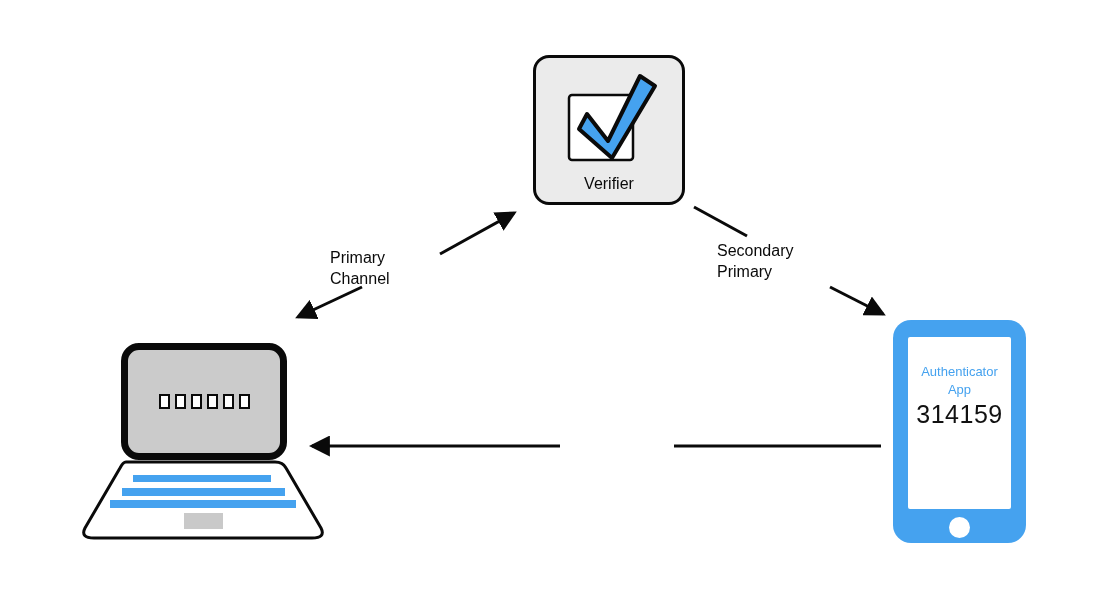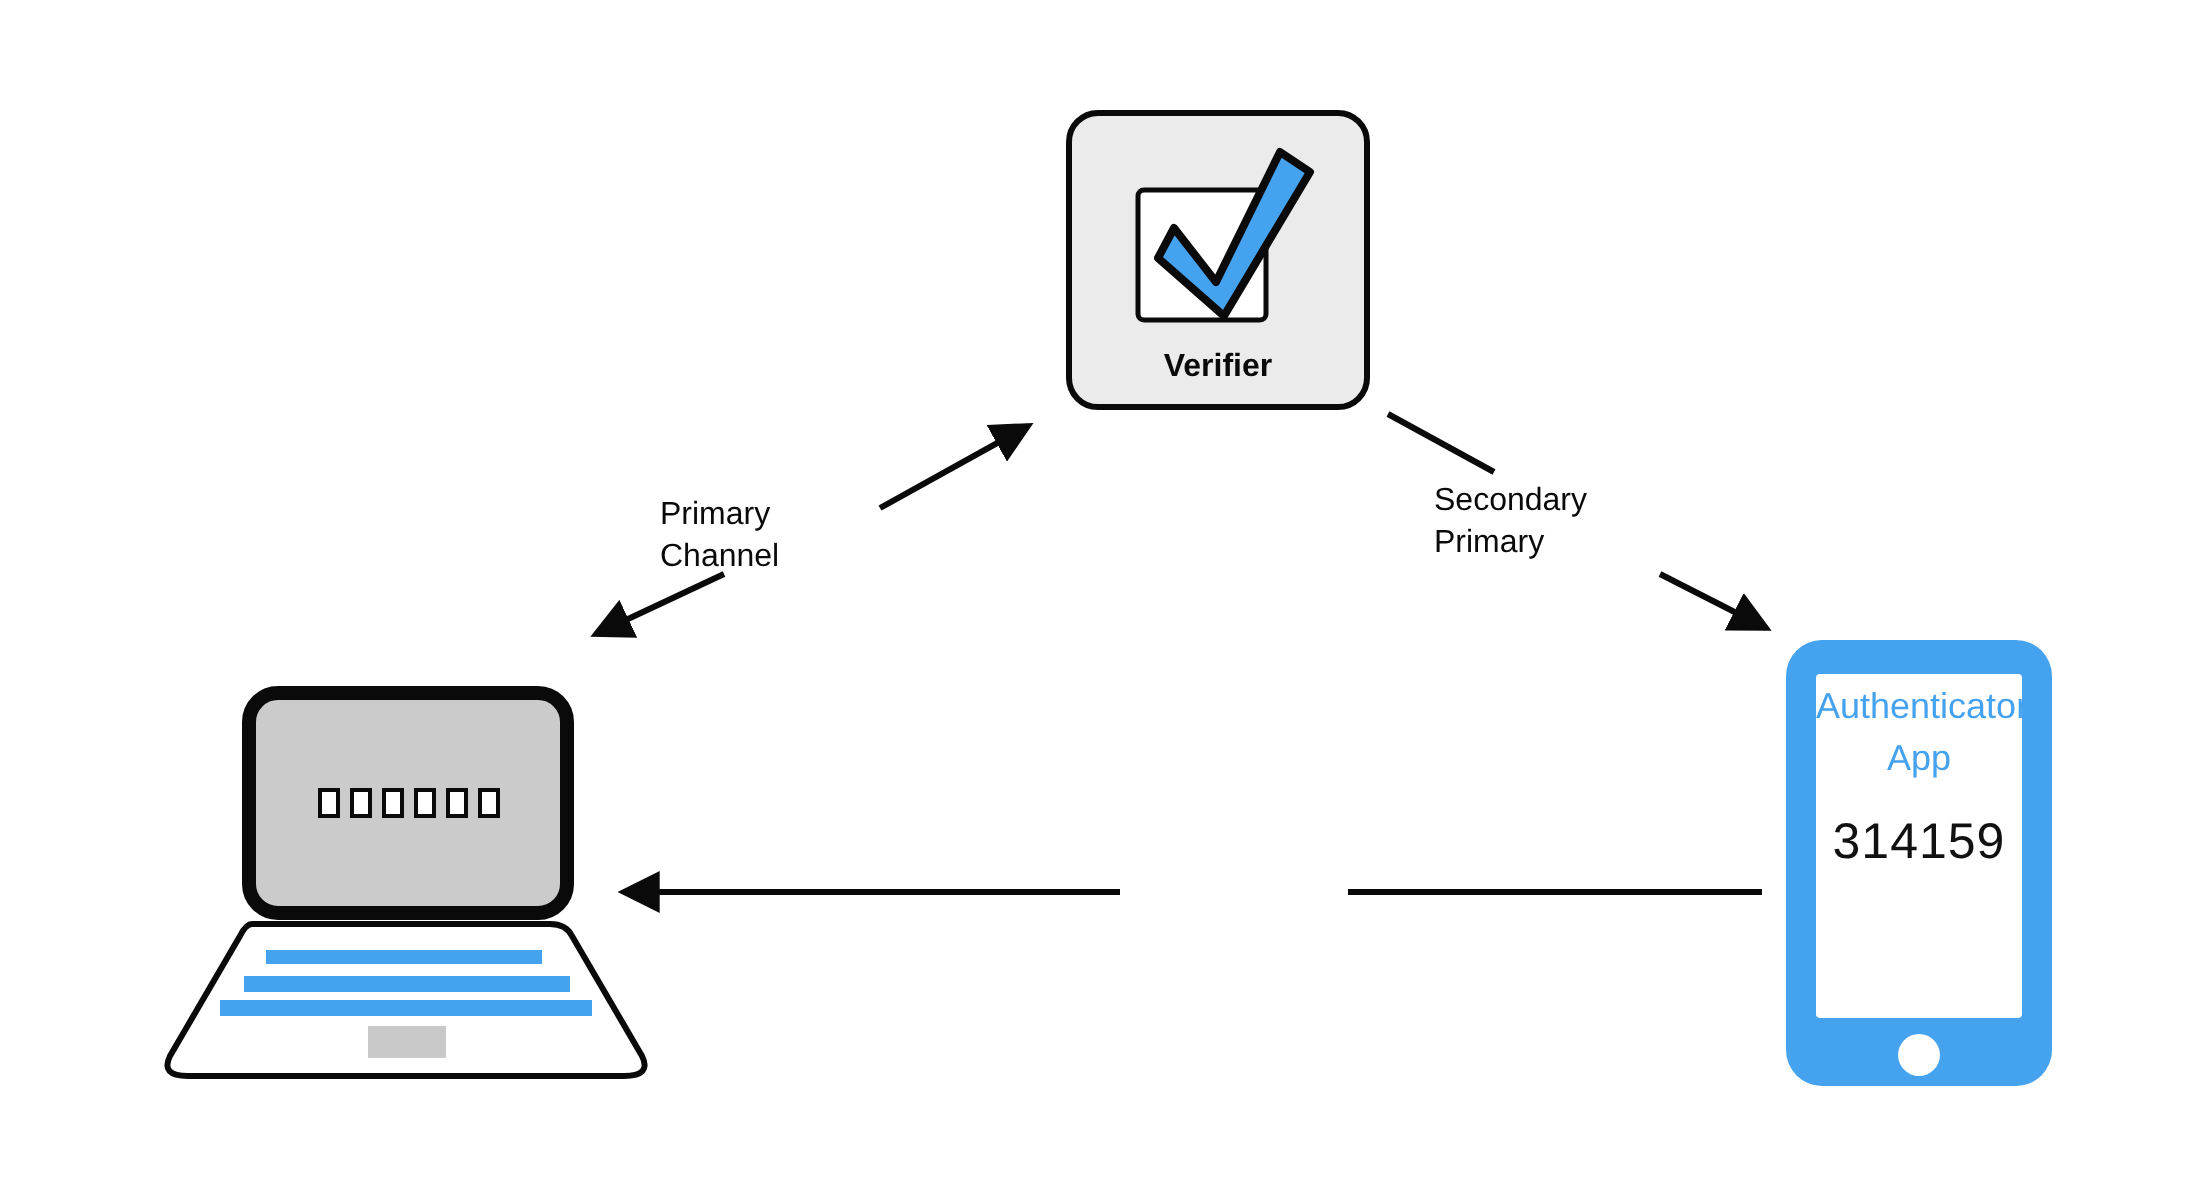--- a/index.html
+++ b/index.html
@@ -20,21 +20,21 @@
     width: 152px; height: 150px;
     box-sizing: border-box;
     background: #ebebeb;
     border: 3px solid #0a0a0a;
     border-radius: 16px;
   }
   .verifier-node svg { position: absolute; left: 0; top: 0; }
   .verifier-label {
     position: absolute; left: 0; right: 0; bottom: 9px;
     text-align: center;
-    font-size: 16px; font-weight: bold;
+    font-size: 16px; font-weight: normal;
   }
 
   
   .laptop-node { position: absolute; left: 78px; top: 338px; width: 250px; height: 204px; }
   .laptop-screen {
     position: absolute; left: 43px; top: 5px;
     width: 166px; height: 117px;
     box-sizing: border-box;
     background: #cbcbcb;
     border: 7px solid #0a0a0a;
@@ -57,27 +57,26 @@
     border-radius: 18px;
   }
   .phone-screen {
     position: absolute; left: 15px; top: 17px;
     width: 103px; height: 172px;
     background: #ffffff;
     border-radius: 2px;
     text-align: center;
   }
   .app-title {
-    padding-top: 4px;
-    font-size: 18px; line-height: 1.42;
+    padding-top: 26px;
+    font-size: 13px; line-height: 1.42;
     color: #45a2ef;
     white-space: pre-line;
   }
   .otp-code {
-    margin-top: 15px;
     font-size: 25px;
     letter-spacing: 0.5px;
     color: #111111;
   }
   .home-button {
     position: absolute; left: 56px; top: 197px;
     width: 21px; height: 21px;
     border-radius: 50%;
     background: #ffffff;
   }

